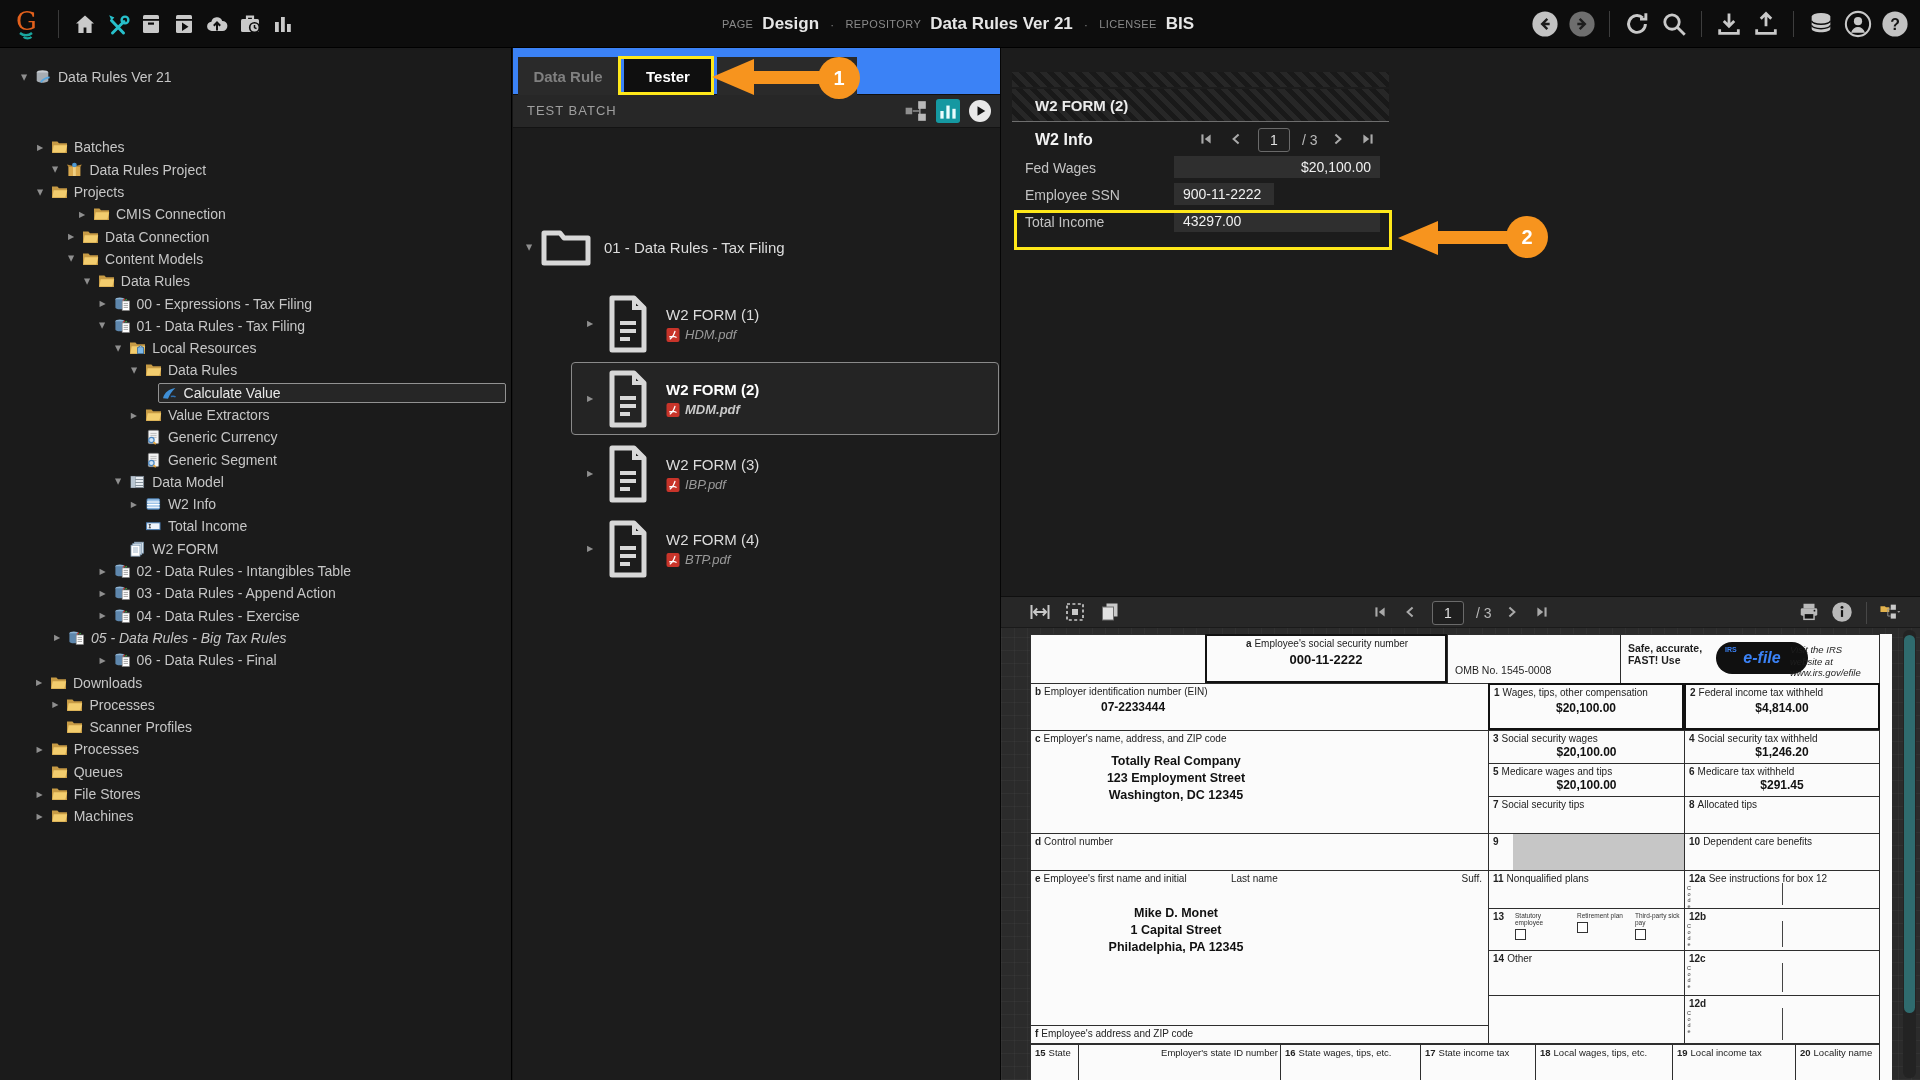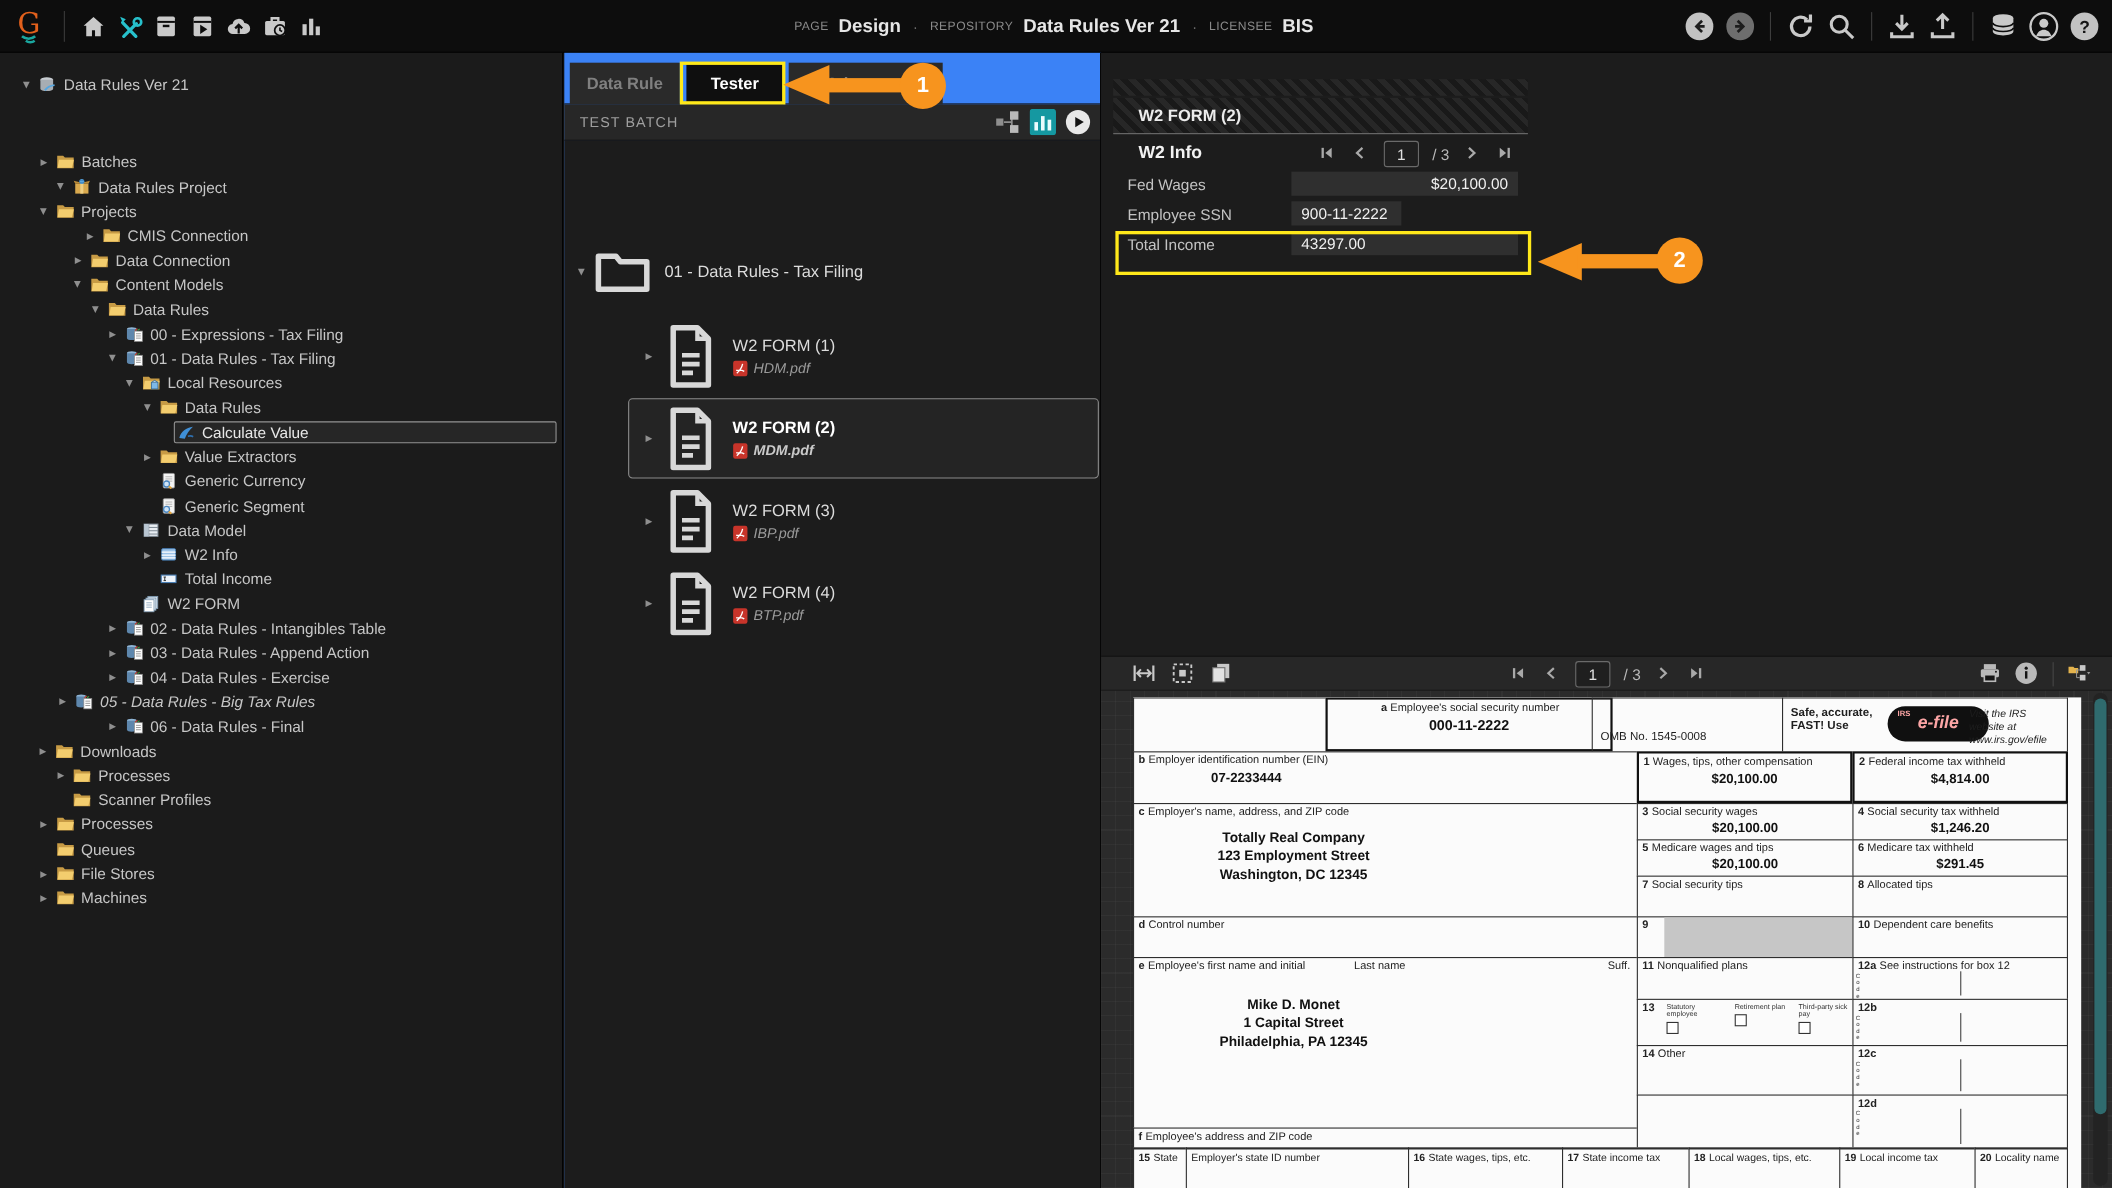--- a/index.html
+++ b/index.html
@@ -98,21 +98,21 @@
   .fc.r{border-right:1px solid #2e2e2e;}
   .fc.th{border:2.5px solid #111;}
   .fl{display:block;padding:2px 2px 0 4px;font-size:10px;color:#222;line-height:11.5px;}
   .fl .fn{font-weight:bold;margin-right:3px;}
   .fv{display:block;text-align:center;font-weight:bold;font-size:12px;margin-top:2px;color:#111;}
   .addr{position:absolute;left:30px;width:230px;text-align:center;font-weight:bold;font-size:12.5px;line-height:17px;color:#111;}
   .omb{position:absolute;left:7px;bottom:7px;font-size:10.5px;}
   .safe1{position:absolute;left:7px;top:7px;font-weight:bold;font-size:10.5px;line-height:12px;width:82px;}
   .visit{position:absolute;right:3px;top:9px;font-size:9.5px;font-style:italic;line-height:11.5px;width:86px;}
   .efile{position:absolute;left:95px;top:7px;width:92px;height:32px;background:#101010;border-radius:16px;
-    color:#fca5a5;display:flex;align-items:center;justify-content:center;font-style:italic;font-weight:bold;font-size:16px;}
+    color:#3b82f6;display:flex;align-items:center;justify-content:center;font-style:italic;font-weight:bold;font-size:16px;}
   .efile .irs{position:absolute;left:9px;top:4px;font-size:7px;font-style:normal;font-weight:bold;}
   .codev{position:absolute;left:1px;top:14px;writing-mode:vertical-rl;text-orientation:upright;font-size:5.5px;letter-spacing:0;color:#333;}
   .codediv{position:absolute;left:50%;top:12px;bottom:3px;border-left:1px solid #444;}
   .gray9{position:absolute;left:24px;top:0;right:0;bottom:0;background:#c6c6c6;}
   .cbg{position:absolute;top:3px;width:50px;font-size:6.5px;line-height:7px;color:#333;text-align:left;}
   .cbg .cb{display:block;width:11px;height:11px;border:1px solid #333;margin-top:3px;background:#fff;}
   .ehdr-last{position:absolute;left:200px;top:2px;font-size:10px;}
   .ehdr-suff{position:absolute;right:6px;top:2px;font-size:10px;}
   .strow .fl{font-size:9.5px;}
   
@@ -1024,21 +1024,21 @@
           </svg>
         </span>
 
     </div>
   </div>
 
   <div class="viewarea">
     <div class="w2">
 
       <div class="fc" style="left:0;top:0;width:175px;height:49px;"></div>
-      <div class="fc th" style="left:175px;top:0;width:261px;height:49px;">
+      <div class="fc th" style="left:175px;top:0;width:242px;height:49px;">
         <span class="fl" style="text-align:center;"><b class="fn">a</b><span>Employee's social security number</span></span>
         <b class="fv" style="font-size:13px;">000-11-2222</b>
       </div>
       <div class="fc" style="left:417px;top:0;width:173px;height:49px;">
         <span class="omb">OMB No. 1545-0008</span>
       </div>
       <div class="fc r" style="left:590px;top:0;width:260px;height:49px;">
         <span class="safe1"><span>Safe, accurate,</span><br><span>FAST! Use</span></span>
         <span class="efile">
           <i class="irs">IRS</i>
@@ -1148,21 +1148,21 @@
           <span class="codediv"></span>
       </div>
 
       <div class="fc" style="left:0;top:391px;width:458px;height:18px;">
         <span class="fl"><b class="fn">f</b><span>Employee's address and ZIP code</span></span>
       </div>
 
       <div class="fc strow" style="left:0;top:409px;width:48px;height:37px;border-top-width:2px;">
         <span class="fl"><b class="fn">15</b><span>State</span></span>
       </div>
-      <div class="fc strow" style="left:48px;top:409px;width:202px;height:37px;border-top-width:2px;">
+      <div class="fc strow" style="left:48px;top:409px;width:202px;height:37px;border-top-width:2px;text-align:right;">
         <span class="fl"><span>Employer's state ID number</span></span>
       </div>
       <div class="fc strow" style="left:250px;top:409px;width:140px;height:37px;border-top-width:2px;">
         <span class="fl"><b class="fn">16</b><span>State wages, tips, etc.</span></span>
       </div>
       <div class="fc strow" style="left:390px;top:409px;width:115px;height:37px;border-top-width:2px;">
         <span class="fl"><b class="fn">17</b><span>State income tax</span></span>
       </div>
       <div class="fc strow" style="left:505px;top:409px;width:137px;height:37px;border-top-width:2px;">
         <span class="fl"><b class="fn">18</b><span>Local wages, tips, etc.</span></span>

